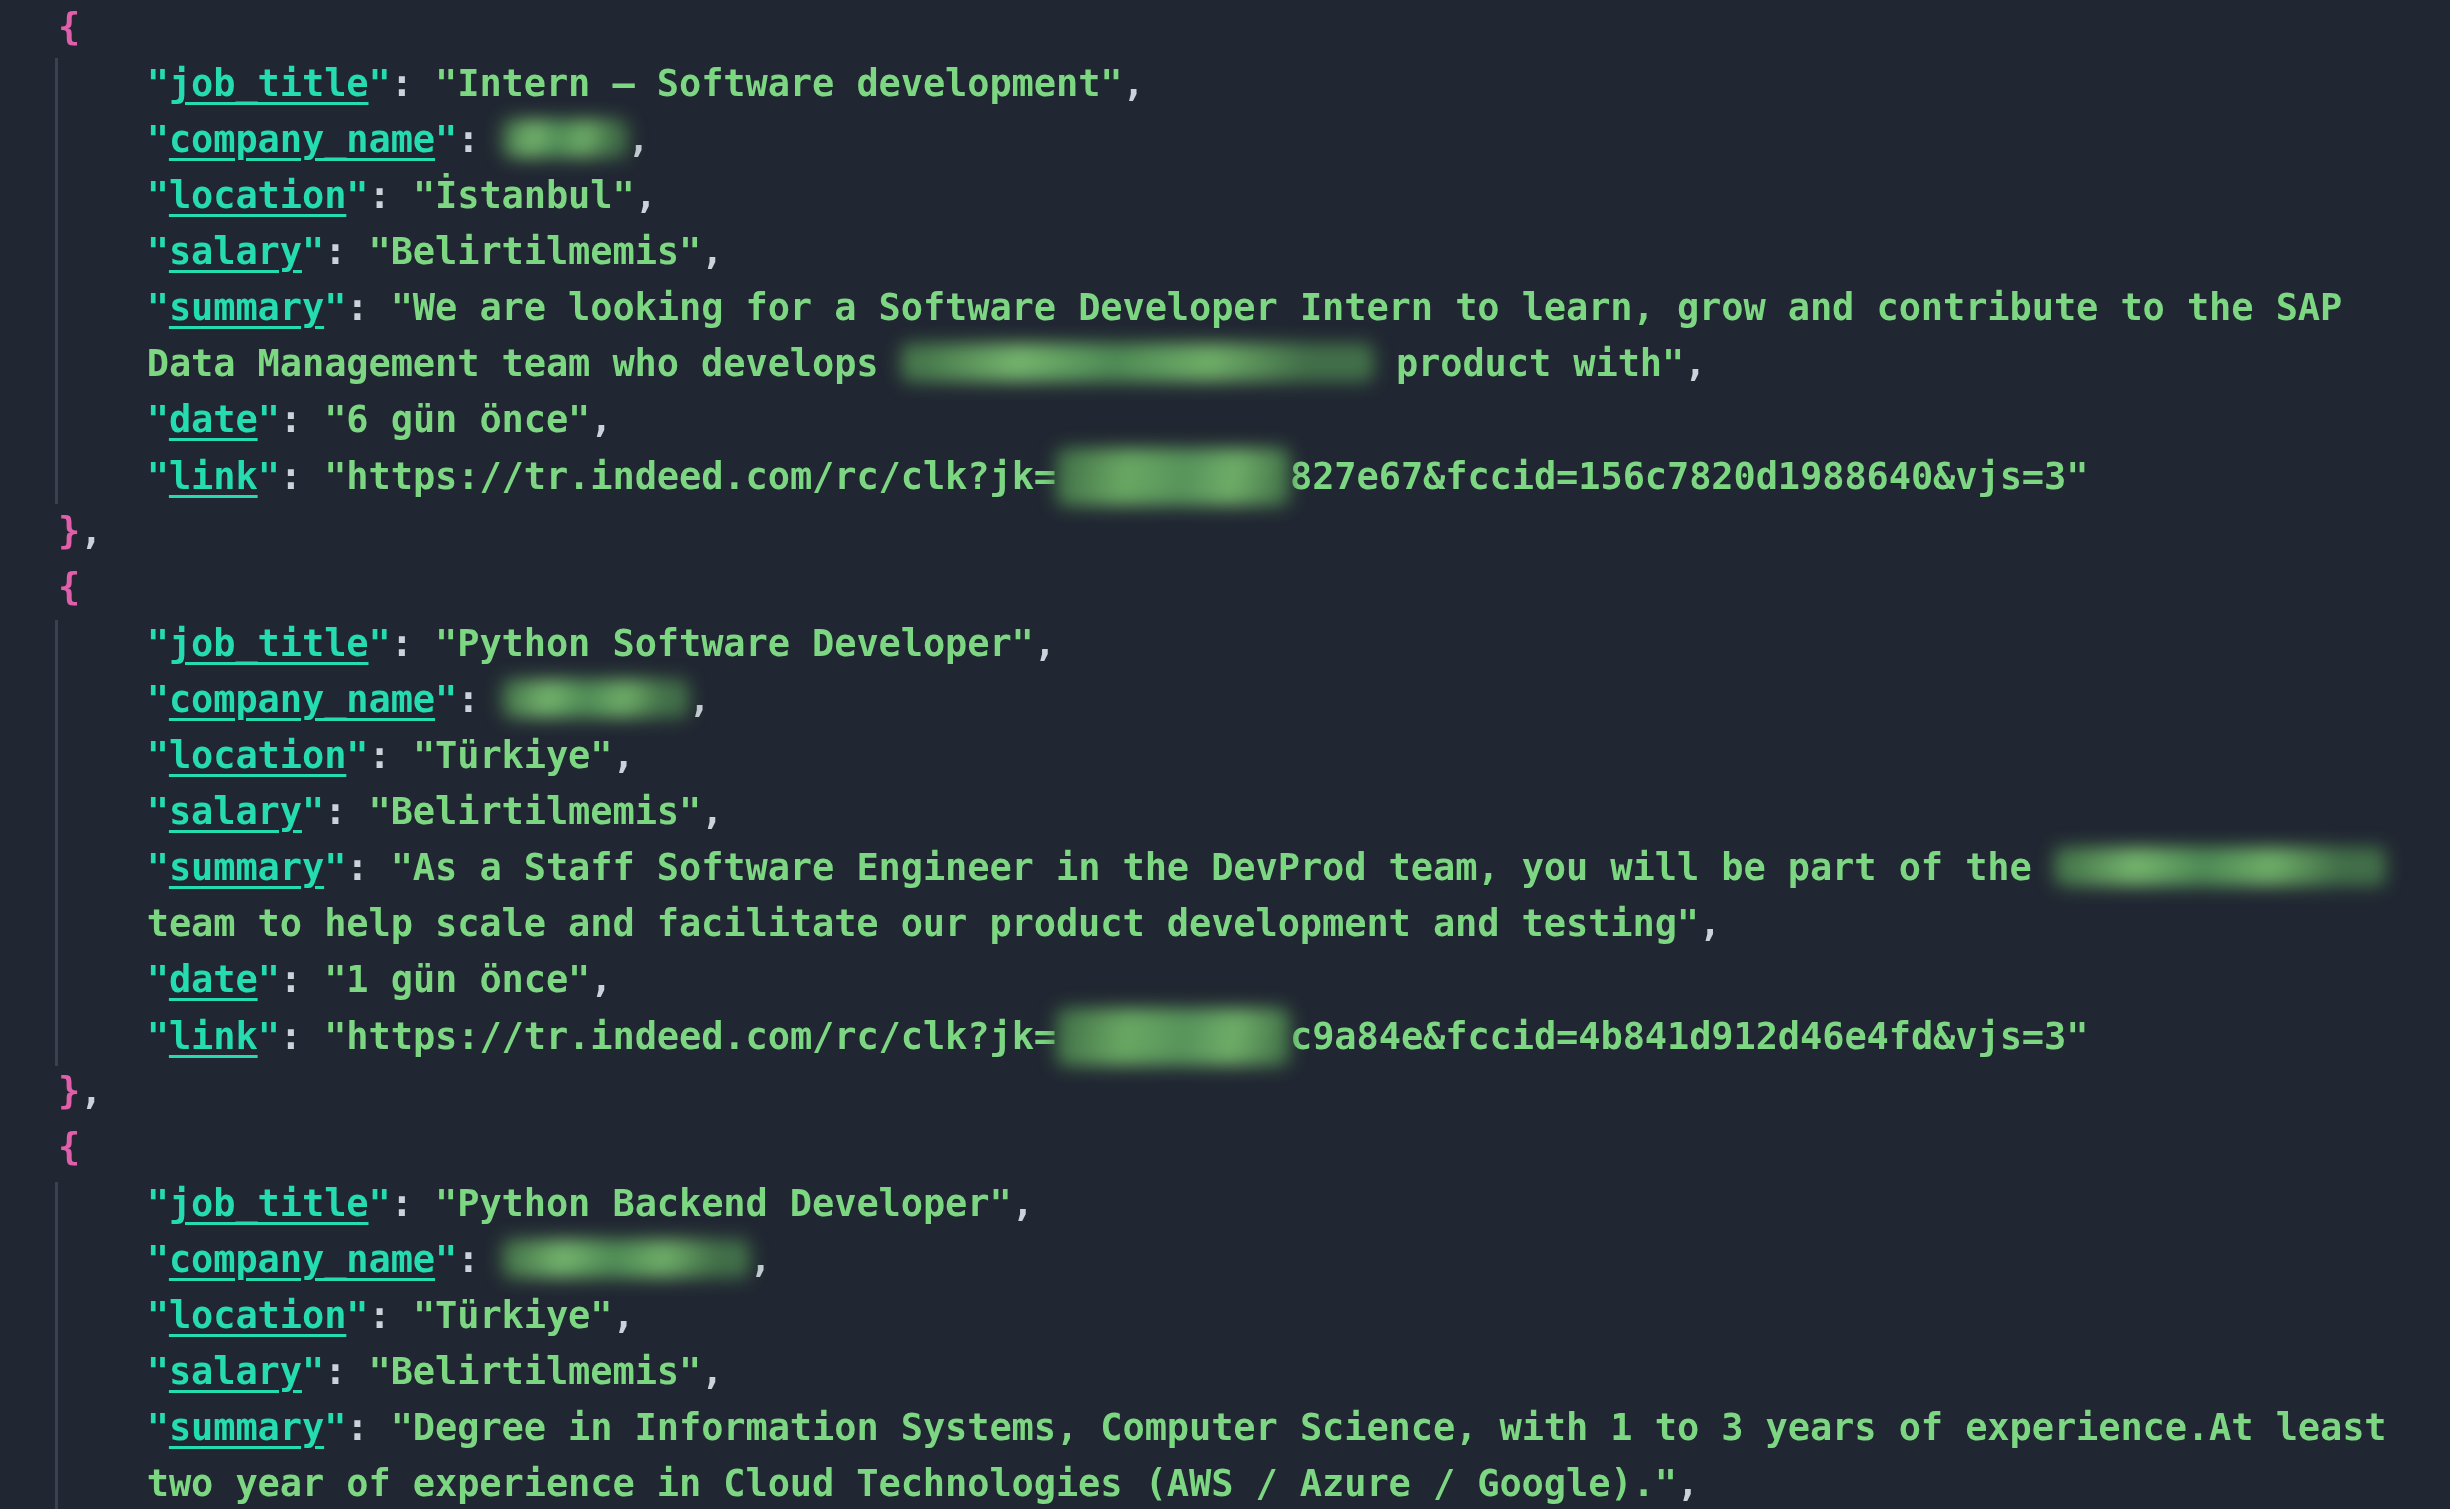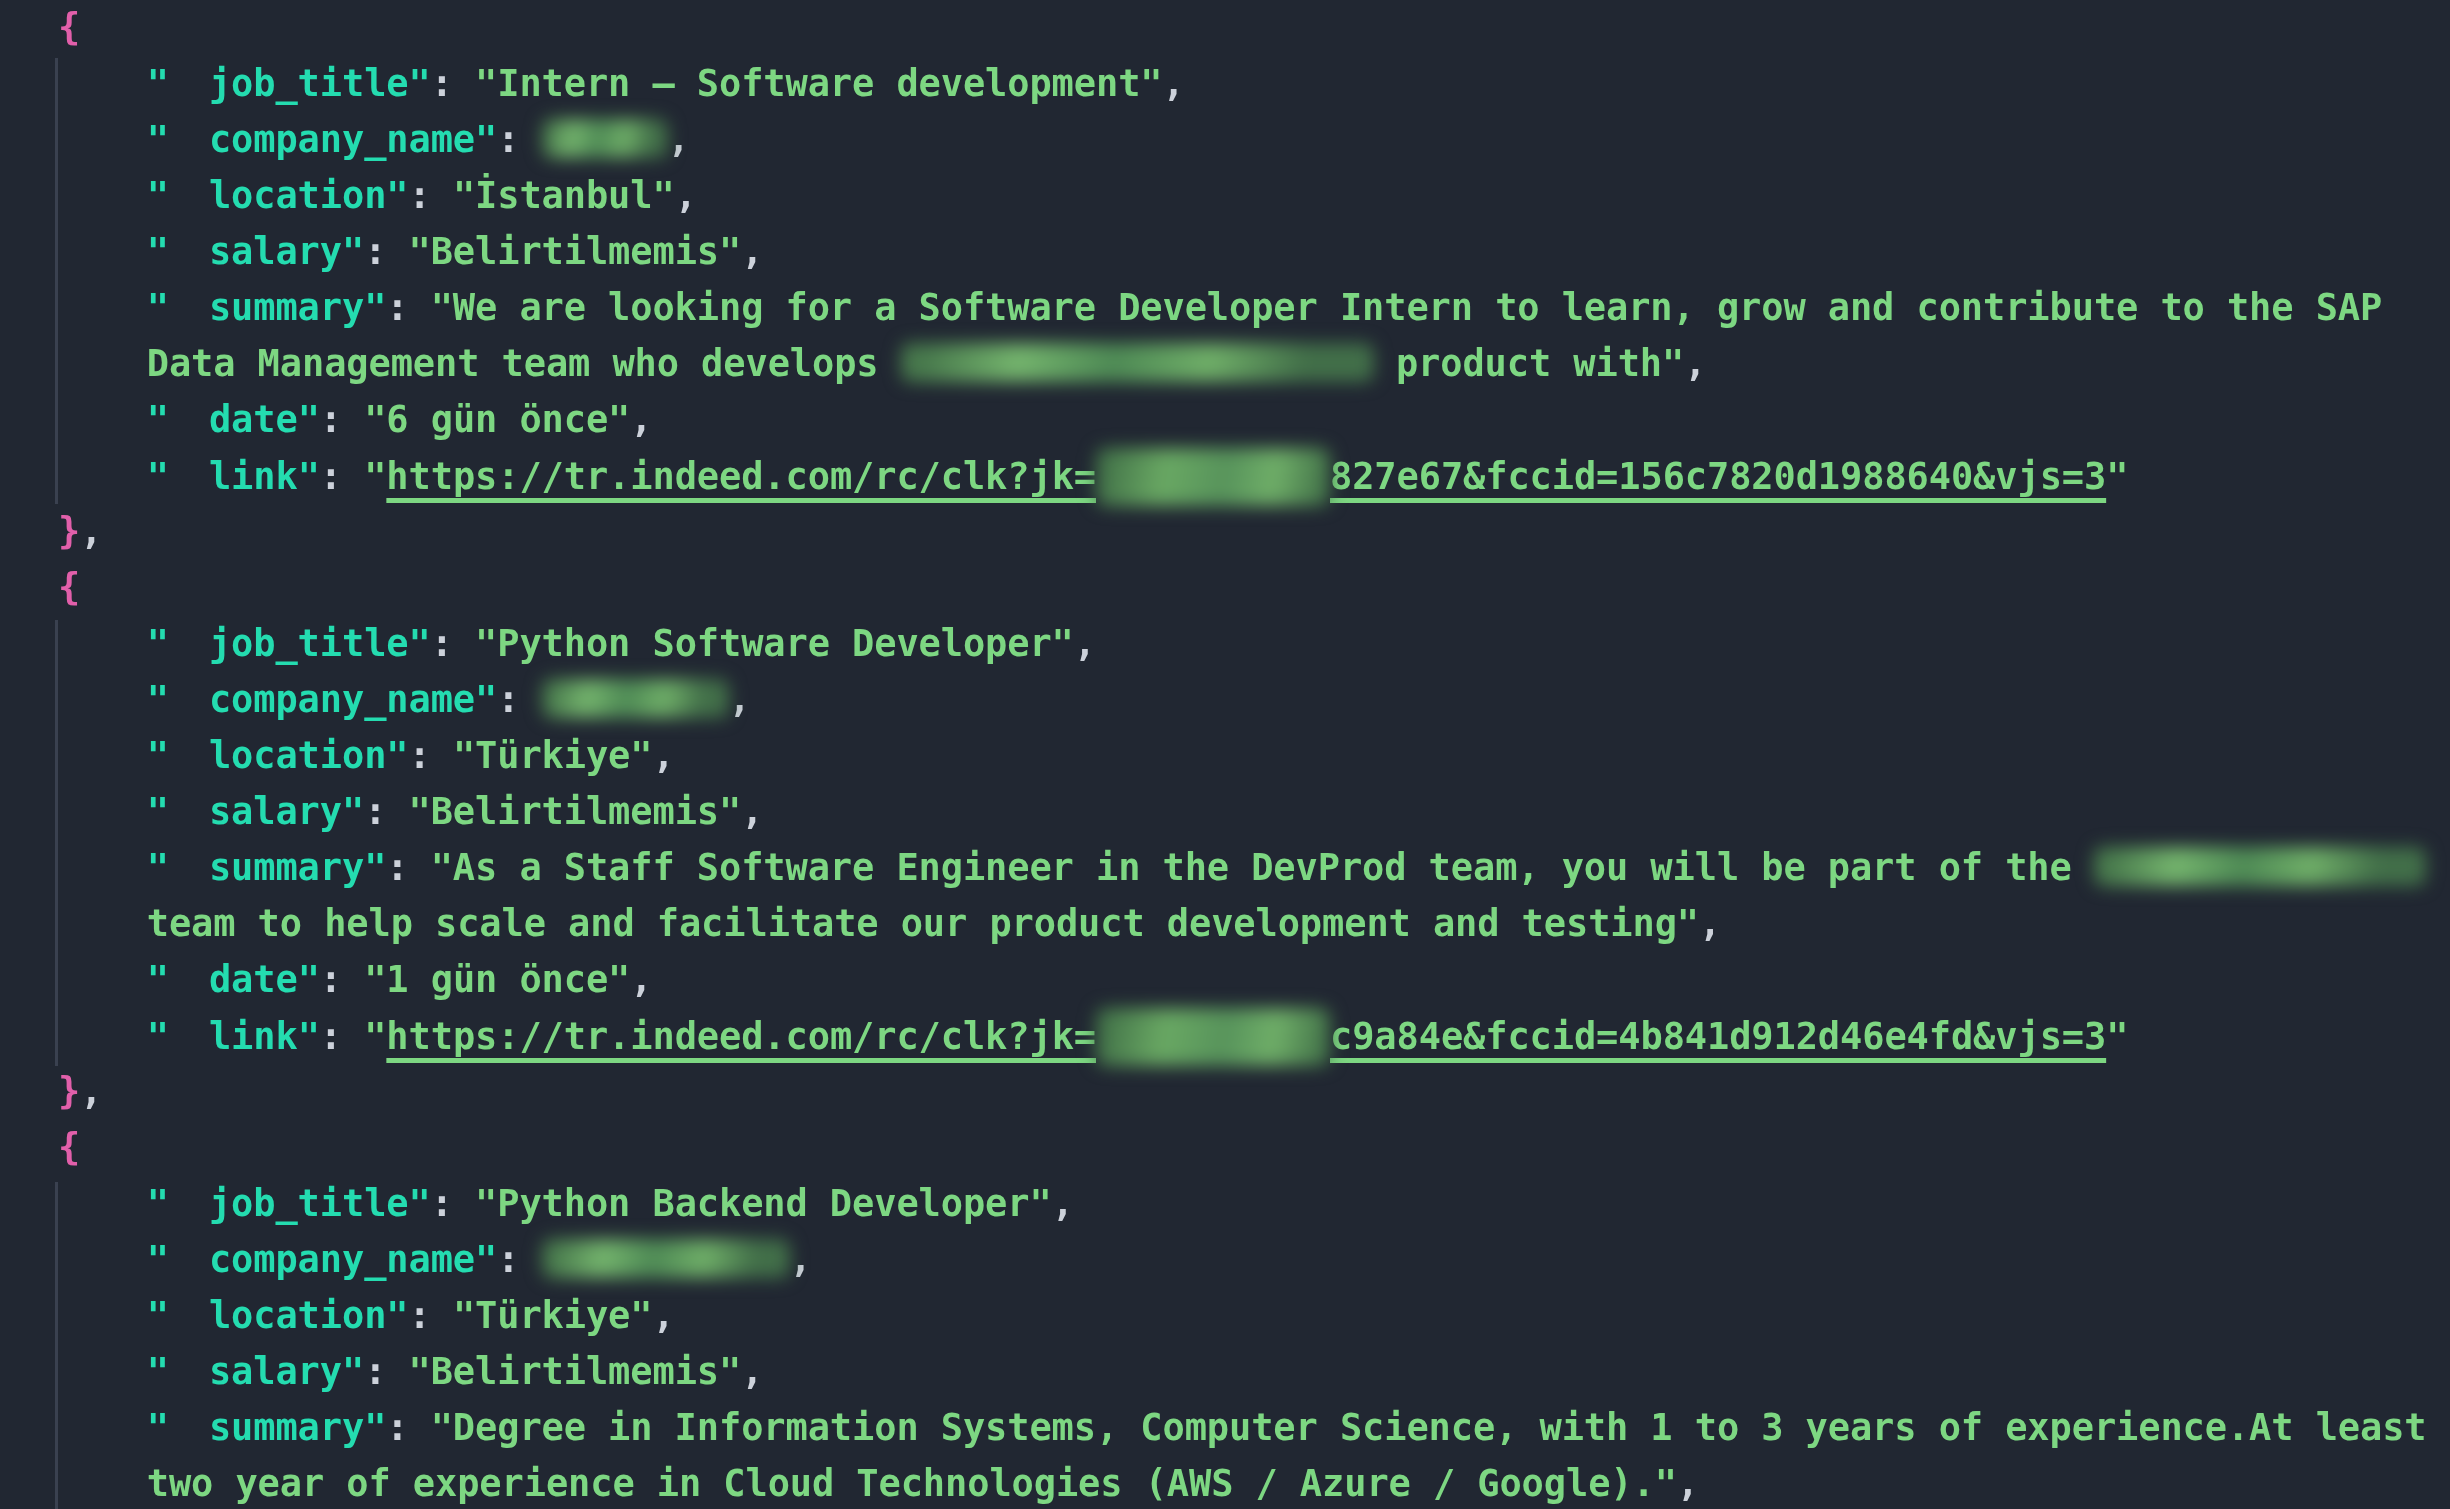--- a/index.html
+++ b/index.html
@@ -6,26 +6,26 @@
   body{width:2450px;height:1510px;overflow:hidden;position:relative;}
   .code{
     position:absolute;top:0;left:0;width:2392px;height:1510px;
     padding-left:58px;
     font-family:"DejaVu Sans Mono",monospace;
     font-size:37px;line-height:56px;font-weight:bold;
     letter-spacing:-0.1px;white-space:pre;
   }
   .code-line{height:56px;}
   .key{color:#24dcb0;}
-  .key-name{text-decoration-thickness:2.8px;text-underline-offset:5.6px;margin-left:40px;}
+  .key-name{text-decoration:underline;text-decoration-thickness:2.8px;text-underline-offset:5.6px;}
   .plain{color:#7dd782;}
   .str{color:#7dd782;}
   .punc{color:#ccd1da;}
   .brace{color:#e15faa;}
-  .link{color:#7dd782;text-decoration:underline;text-decoration-thickness:4.7px;text-underline-offset:9.4px;margin-top:20px;}
+  .link{color:#7dd782;text-decoration-thickness:4.7px;text-underline-offset:9.4px;margin-top:20px;}
   .blur{
     display:inline-block;vertical-align:-5.6px;height:39px;border-radius:9.4px;
     filter:blur(8.4px);
     background:linear-gradient(100deg,#47784c 5%,#74b46d 25%,#4e8a55 45%,#6fae68 65%,#426f49 85%);
   }
   .blur-link{
     height:58px;vertical-align:-17px;
     background:linear-gradient(100deg,#3d6b45,#69a863 30%,#57935b 55%,#6fae68 75%,#3d6b45);
   }
   .indent-guide{position:absolute;left:55px;width:2.8px;background:#3a4150;}

